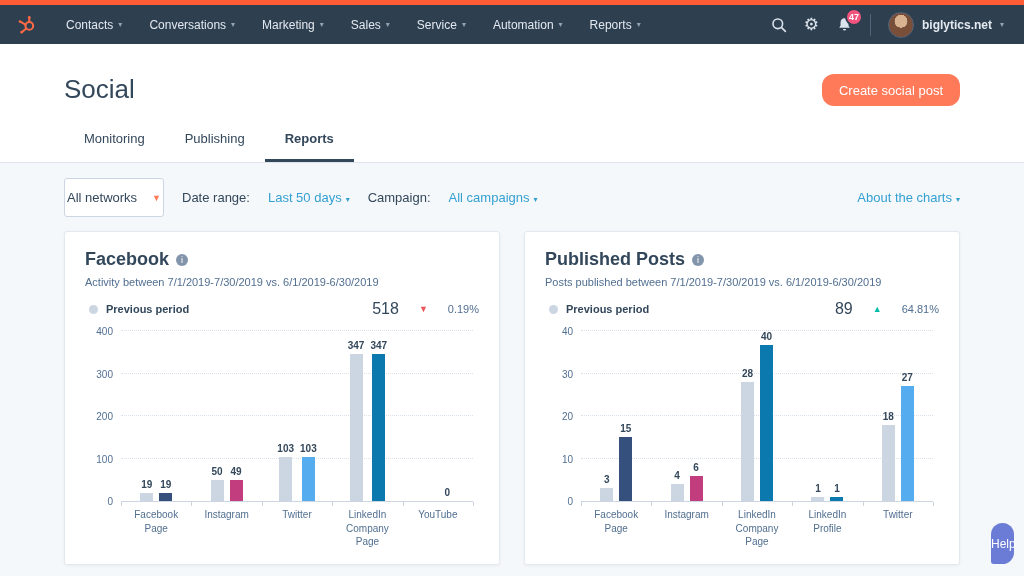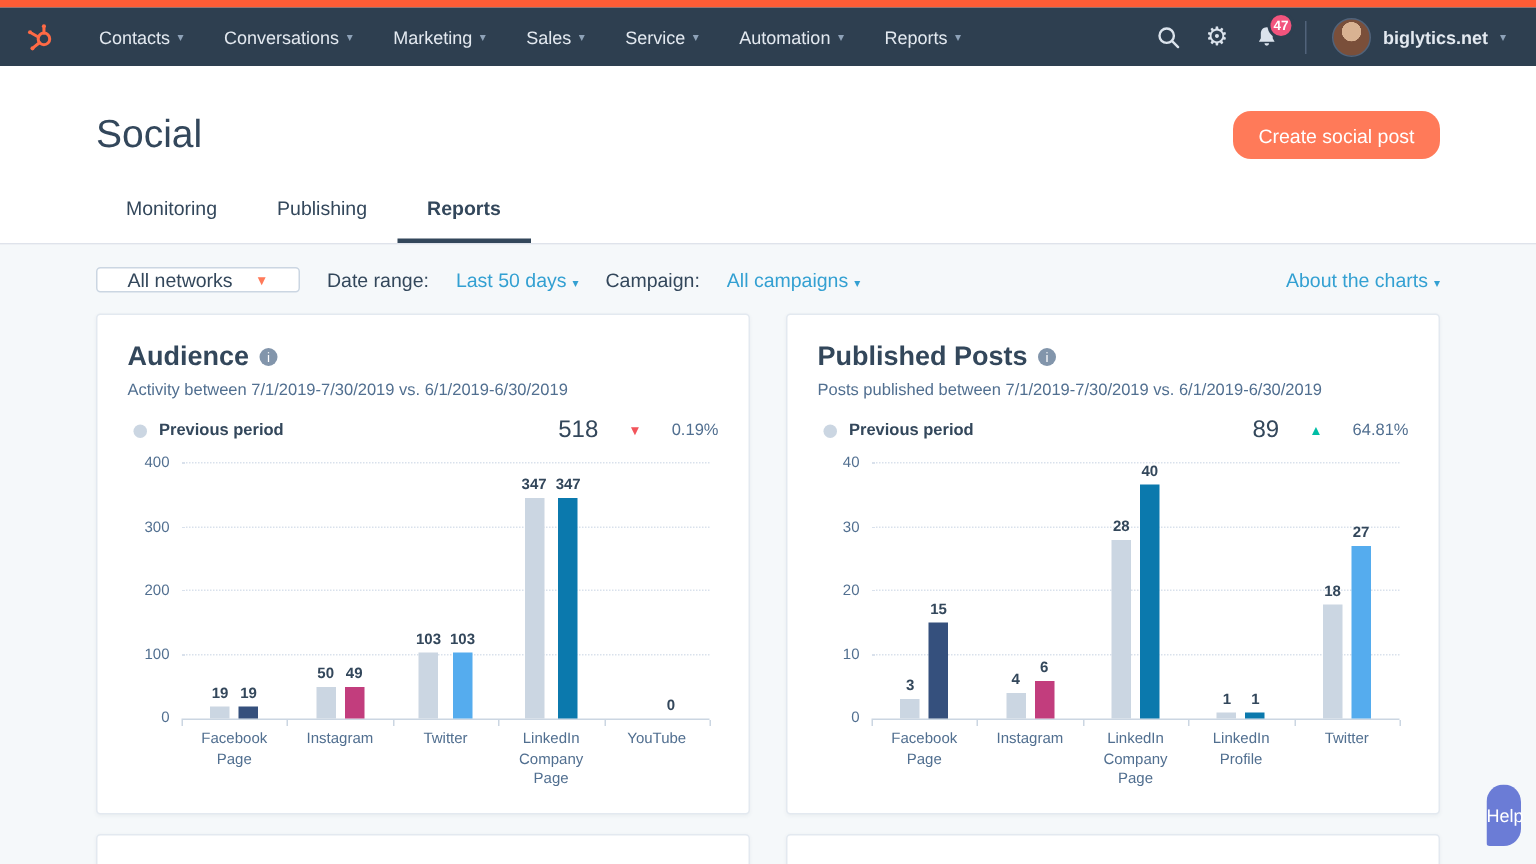--- a/index.html
+++ b/index.html
@@ -35,21 +35,21 @@
   .page-title{font-size:26px;font-weight:400;color:var(--ink);}
   .create-btn{margin-left:auto;background:var(--accent);color:#fff;border:none;border-radius:12px;
     height:32px;padding:4px 17px;font-size:13px;font-family:inherit;cursor:pointer;}
   .tabs{display:flex;margin:25px 0 0 64px;}
   .tab{padding:0 20px 13px;font-size:13px;color:var(--ink);cursor:pointer;border-bottom:3px solid transparent;}
   .tab.active{font-weight:bold;border-bottom-color:var(--ink);}
   
   .content{padding:15px 64px 0;}
   .filter-row{display:flex;align-items:center;gap:18px;}
   .select-box{display:flex;align-items:center;gap:15px;background:#fff;border:1px solid #cbd6e2;border-radius:3px;
-    height:17px;padding:0 20px;font-size:13px;cursor:pointer;}
+    height:39px;padding:0 2px;font-size:13px;cursor:pointer;}
   .select-caret{color:var(--accent);font-size:9px;}
   .filter-label{font-size:13px;color:var(--ink);}
   .link{font-size:13px;color:var(--link);cursor:pointer;white-space:nowrap;}
   .link .caret{font-size:8px;margin-left:4px;}
   .about{margin-left:auto;}
   .grid{display:grid;grid-template-columns:1fr 1fr;gap:24px;margin-top:14px;}
   .card{background:#fff;border:1px solid var(--cardborder);border-radius:3px;
     box-shadow:0 1px 3px rgba(45,62,80,.06);padding:17px 20px 15px;}
   .card-title-row{display:flex;align-items:center;gap:7px;}
   .card-title{font-size:18px;font-weight:600;color:var(--ink);}
@@ -178,21 +178,21 @@
     <span class="link"><span>Last 50 days</span><span class="caret">▾</span></span>
     <span class="filter-label">Campaign:</span>
     <span class="link"><span>All campaigns</span><span class="caret">▾</span></span>
     <span class="link about"><span>About the charts</span><span class="caret">▾</span></span>
   </div>
 
   <div class="grid">
 
     <section class="card">
       <div class="card-title-row">
-        <span class="card-title">Audience</span>
+        <span class="card-title">Facebook</span>
         <span class="info">i</span>
       </div>
       <div class="card-sub">Activity between 7/1/2019-7/30/2019 vs. 6/1/2019-6/30/2019</div>
       <div class="legend-row">
         <span class="legend-dot"></span>
         <span class="legend-label">Previous period</span>
         <span class="stat">
           <span class="stat-total">518</span>
           <span class="tri" style="color: rgb(242, 84, 91);">▼</span>
           <span class="stat-delta">0.19%</span>

